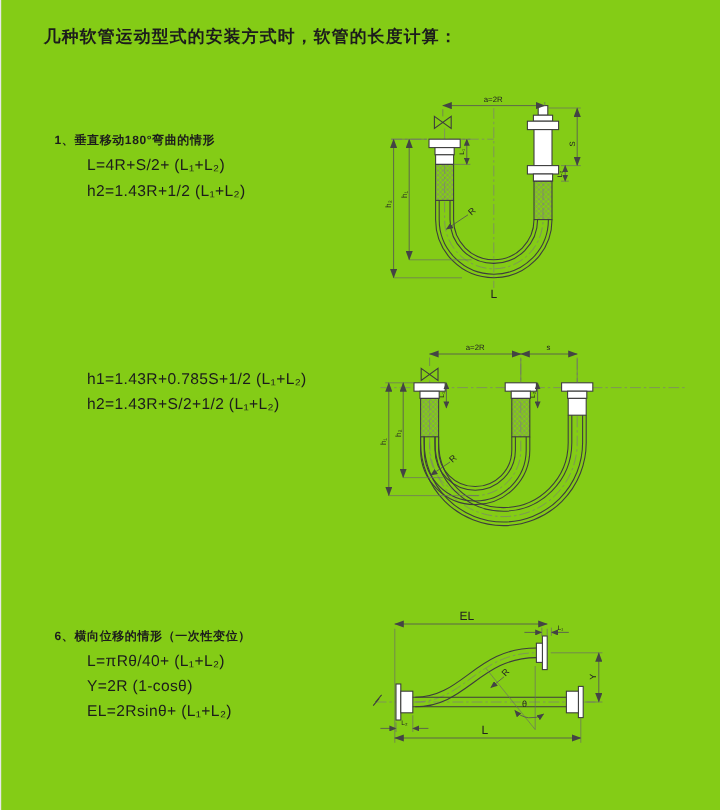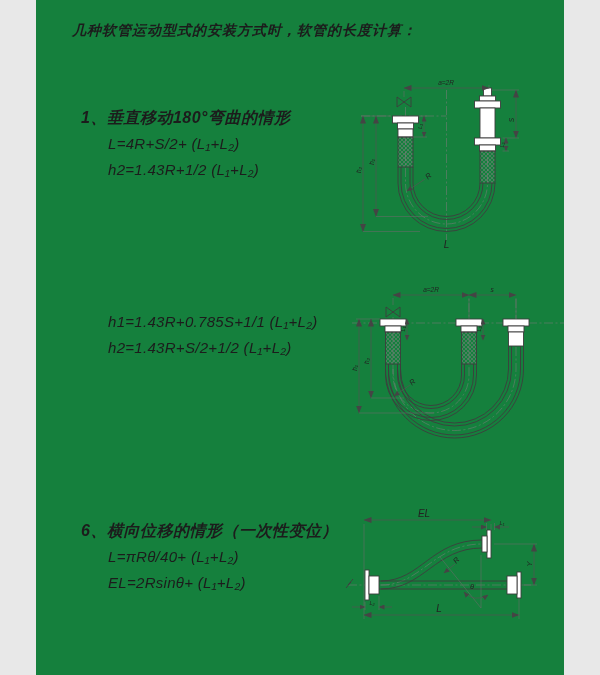--- a/index.html
+++ b/index.html
@@ -1,29 +1,29 @@
 <!DOCTYPE html>
 <html><head>
 <meta charset="utf-8">
 <style>
   html,body{margin:0;padding:0;background:#e8e8e8;}
   .page{
-    position:relative;width:528px;height:675px;background:#15803d;
+    position:relative;width:599px;height:675px;background:#84cc16;
     font-family:"Liberation Sans","DejaVu Sans",sans-serif;color:#1c1c1c;
-    overflow:hidden;margin:0 auto;font-style:italic;
+    overflow:hidden;margin:0 auto;
   }
   .title{
     position:absolute;left:36px;top:22px;margin:0;
     font-size:14px;font-weight:700;letter-spacing:1px;
   }
   .sec{position:absolute;left:45px;}
-  .sec-heading{font-size:16px;font-weight:700;letter-spacing:0.5px;line-height:20px;}
+  .sec-heading{font-size:10px;font-weight:700;letter-spacing:0.5px;line-height:20px;}
   .formula{
-    margin-top:7px;height:19px;padding-left:27px;
-    font-size:15px;letter-spacing:0.3px;white-space:pre;
+    margin-top:2px;height:19px;padding-left:27px;
+    font-size:13px;letter-spacing:0.3px;white-space:pre;
   }
   .sec1{top:108px;} .sec2{top:306px;} .sec3{top:521px;}
   .fig{position:absolute;}
   .fig1{left:312px;top:70px;} .fig2{left:308px;top:283px;} .fig3{left:300px;top:500px;}
   
   .obj{stroke:#3d3d3d;stroke-width:0.9;fill:none;}
   .objf{stroke:#3d3d3d;stroke-width:0.9;fill:#ffffff;}
   .hatch{stroke:#3d3d3d;stroke-width:0.9;fill:url(#hx);}
   .cl{stroke:#7a7a7a;stroke-width:0.55;fill:none;stroke-dasharray:9 2.5 2 2.5;}
   .dim{stroke:#555;stroke-width:0.7;fill:none;marker-start:url(#arr);marker-end:url(#arr);}
@@ -54,27 +54,28 @@
 
   <h1 class="title">几种软管运动型式的安装方式时，软管的长度计算：</h1>
 
   <section class="sec sec1">
     <div class="sec-heading">1、垂直移动180°弯曲的情形</div>
     <div class="formula">L=4R+S/2+ (L₁+L₂)</div>
     <div class="formula">h2=1.43R+1/2 (L₁+L₂)</div>
   </section>
 
   <section class="sec sec2">
-    <div class="formula">h1=1.43R+0.785S+1/1 (L₁+L₂)</div>
+    <div class="formula">h1=1.43R+0.785S+1/2 (L₁+L₂)</div>
     <div class="formula">h2=1.43R+S/2+1/2 (L₁+L₂)</div>
   </section>
 
   <section class="sec sec3">
     <div class="sec-heading">6、横向位移的情形（一次性变位）</div>
     <div class="formula">L=πRθ/40+ (L₁+L₂)</div>
+    <div class="formula">Y=2R (1-cosθ)</div>
     <div class="formula">EL=2Rsinθ+ (L₁+L₂)</div>
   </section>
 
   <svg class="fig fig1" width="285" height="188" viewBox="0 0 285 188">
     <g>
       <path class="cl" d="M98.5 20 V170"></path>
       <path class="cl" d="M57.5 37 V67"></path>
       <path class="cl" d="M57.5 66 V113 A41 41 0 0 0 139.5 113 V20"></path>
       <path class="cl" d="M13 46 H98.5"></path>
     </g>

